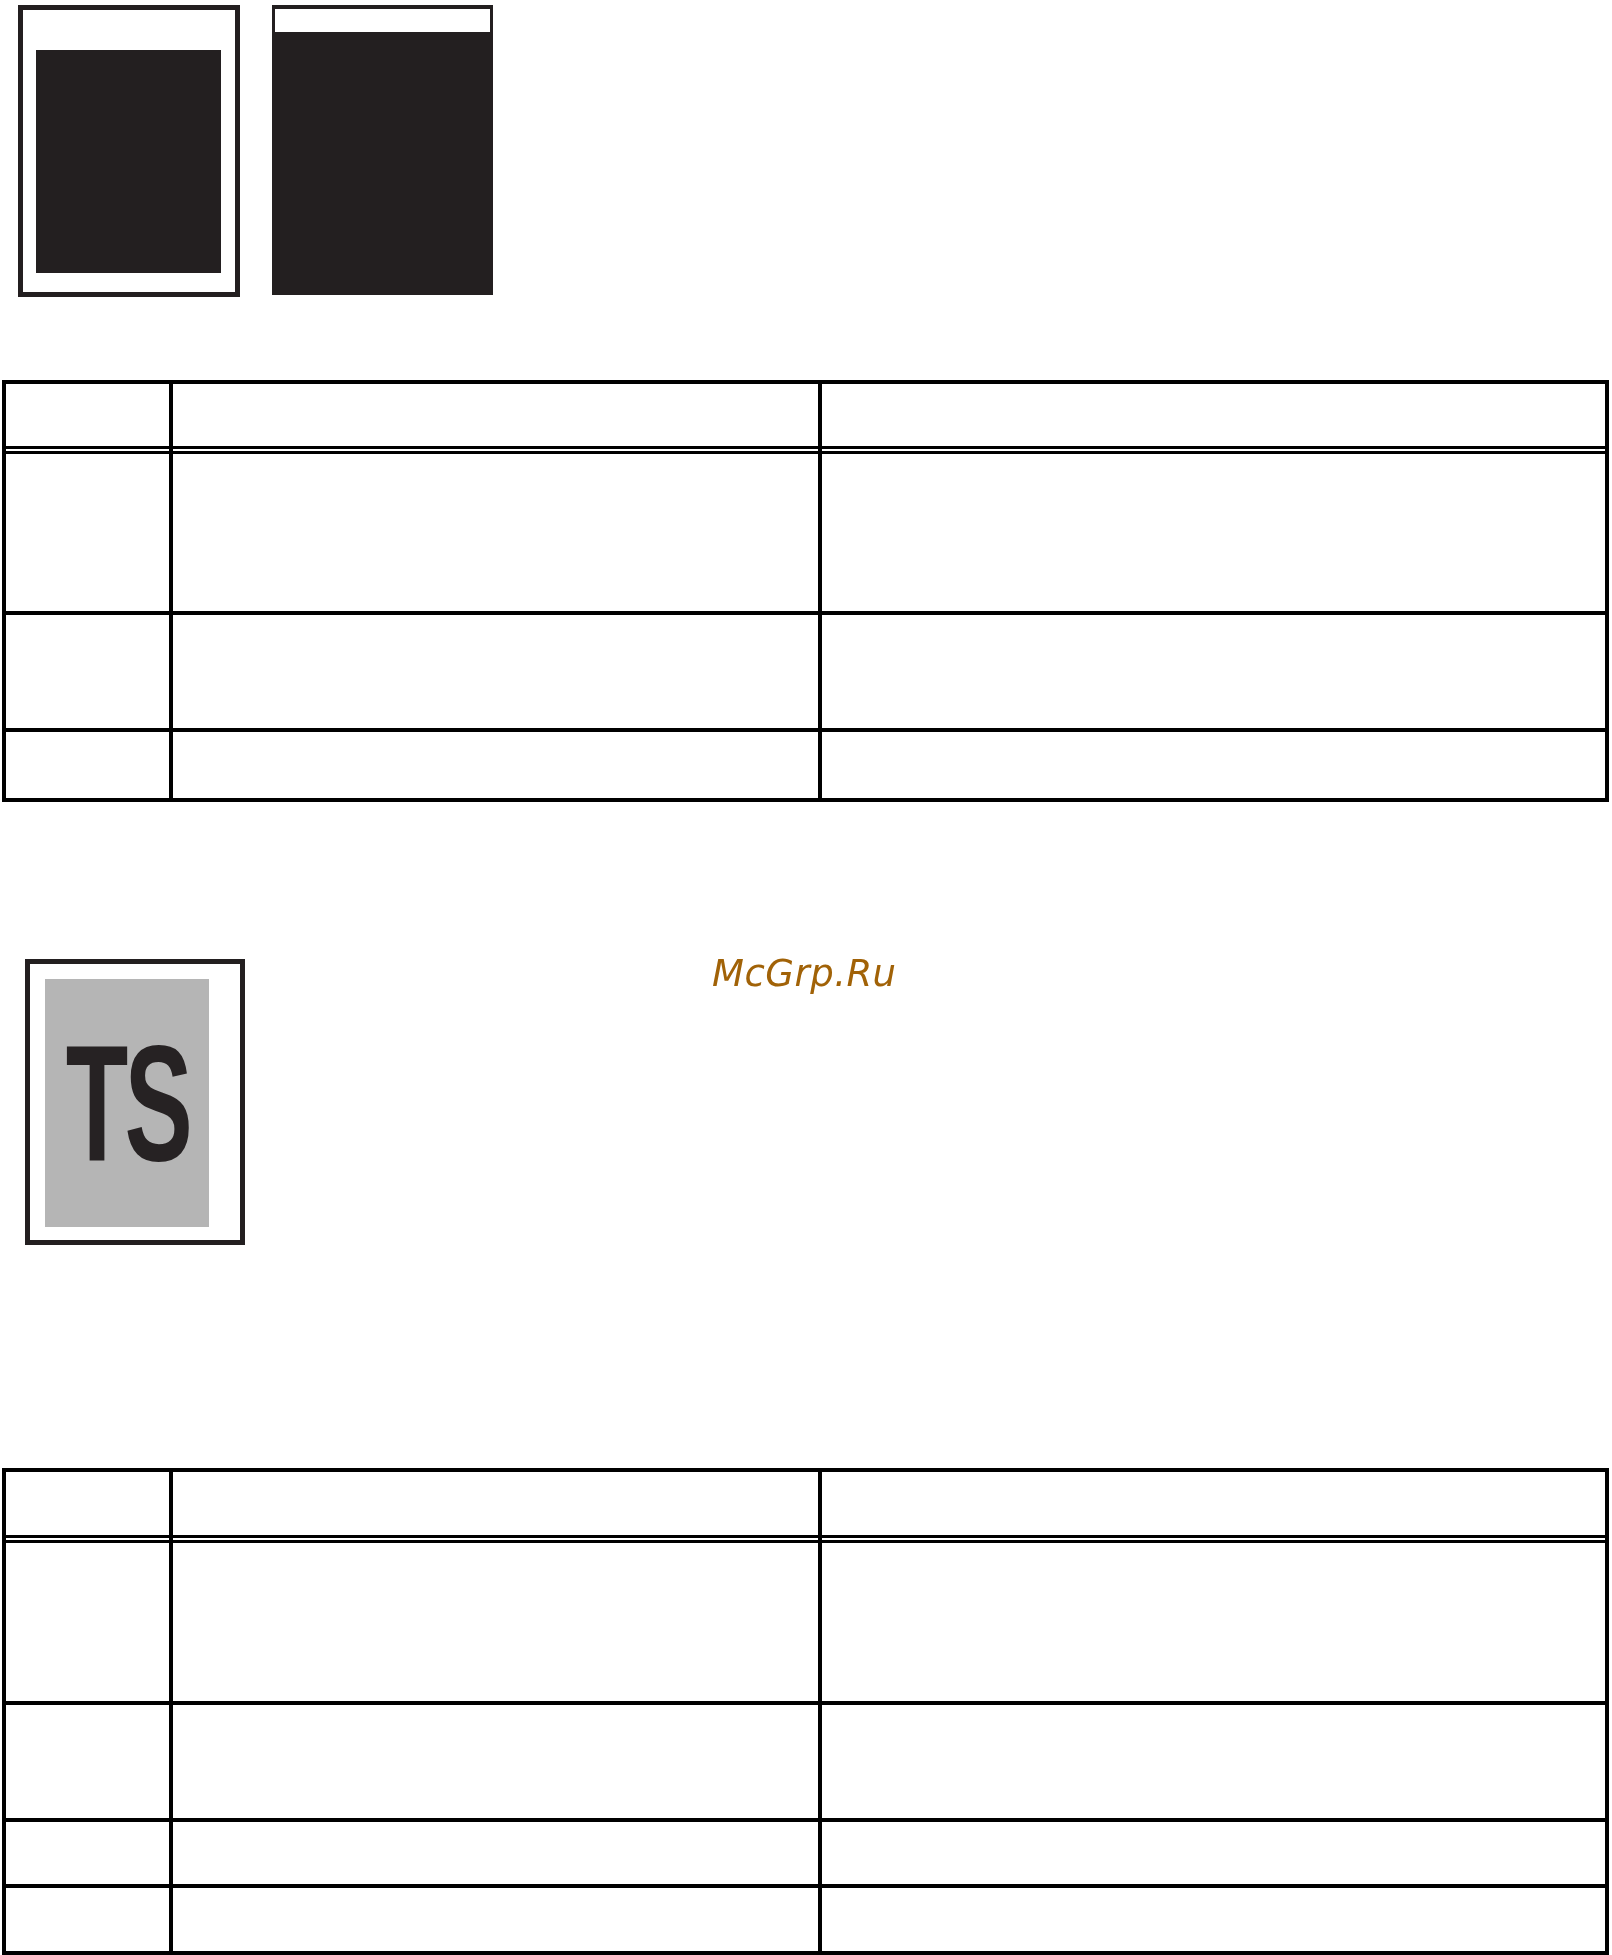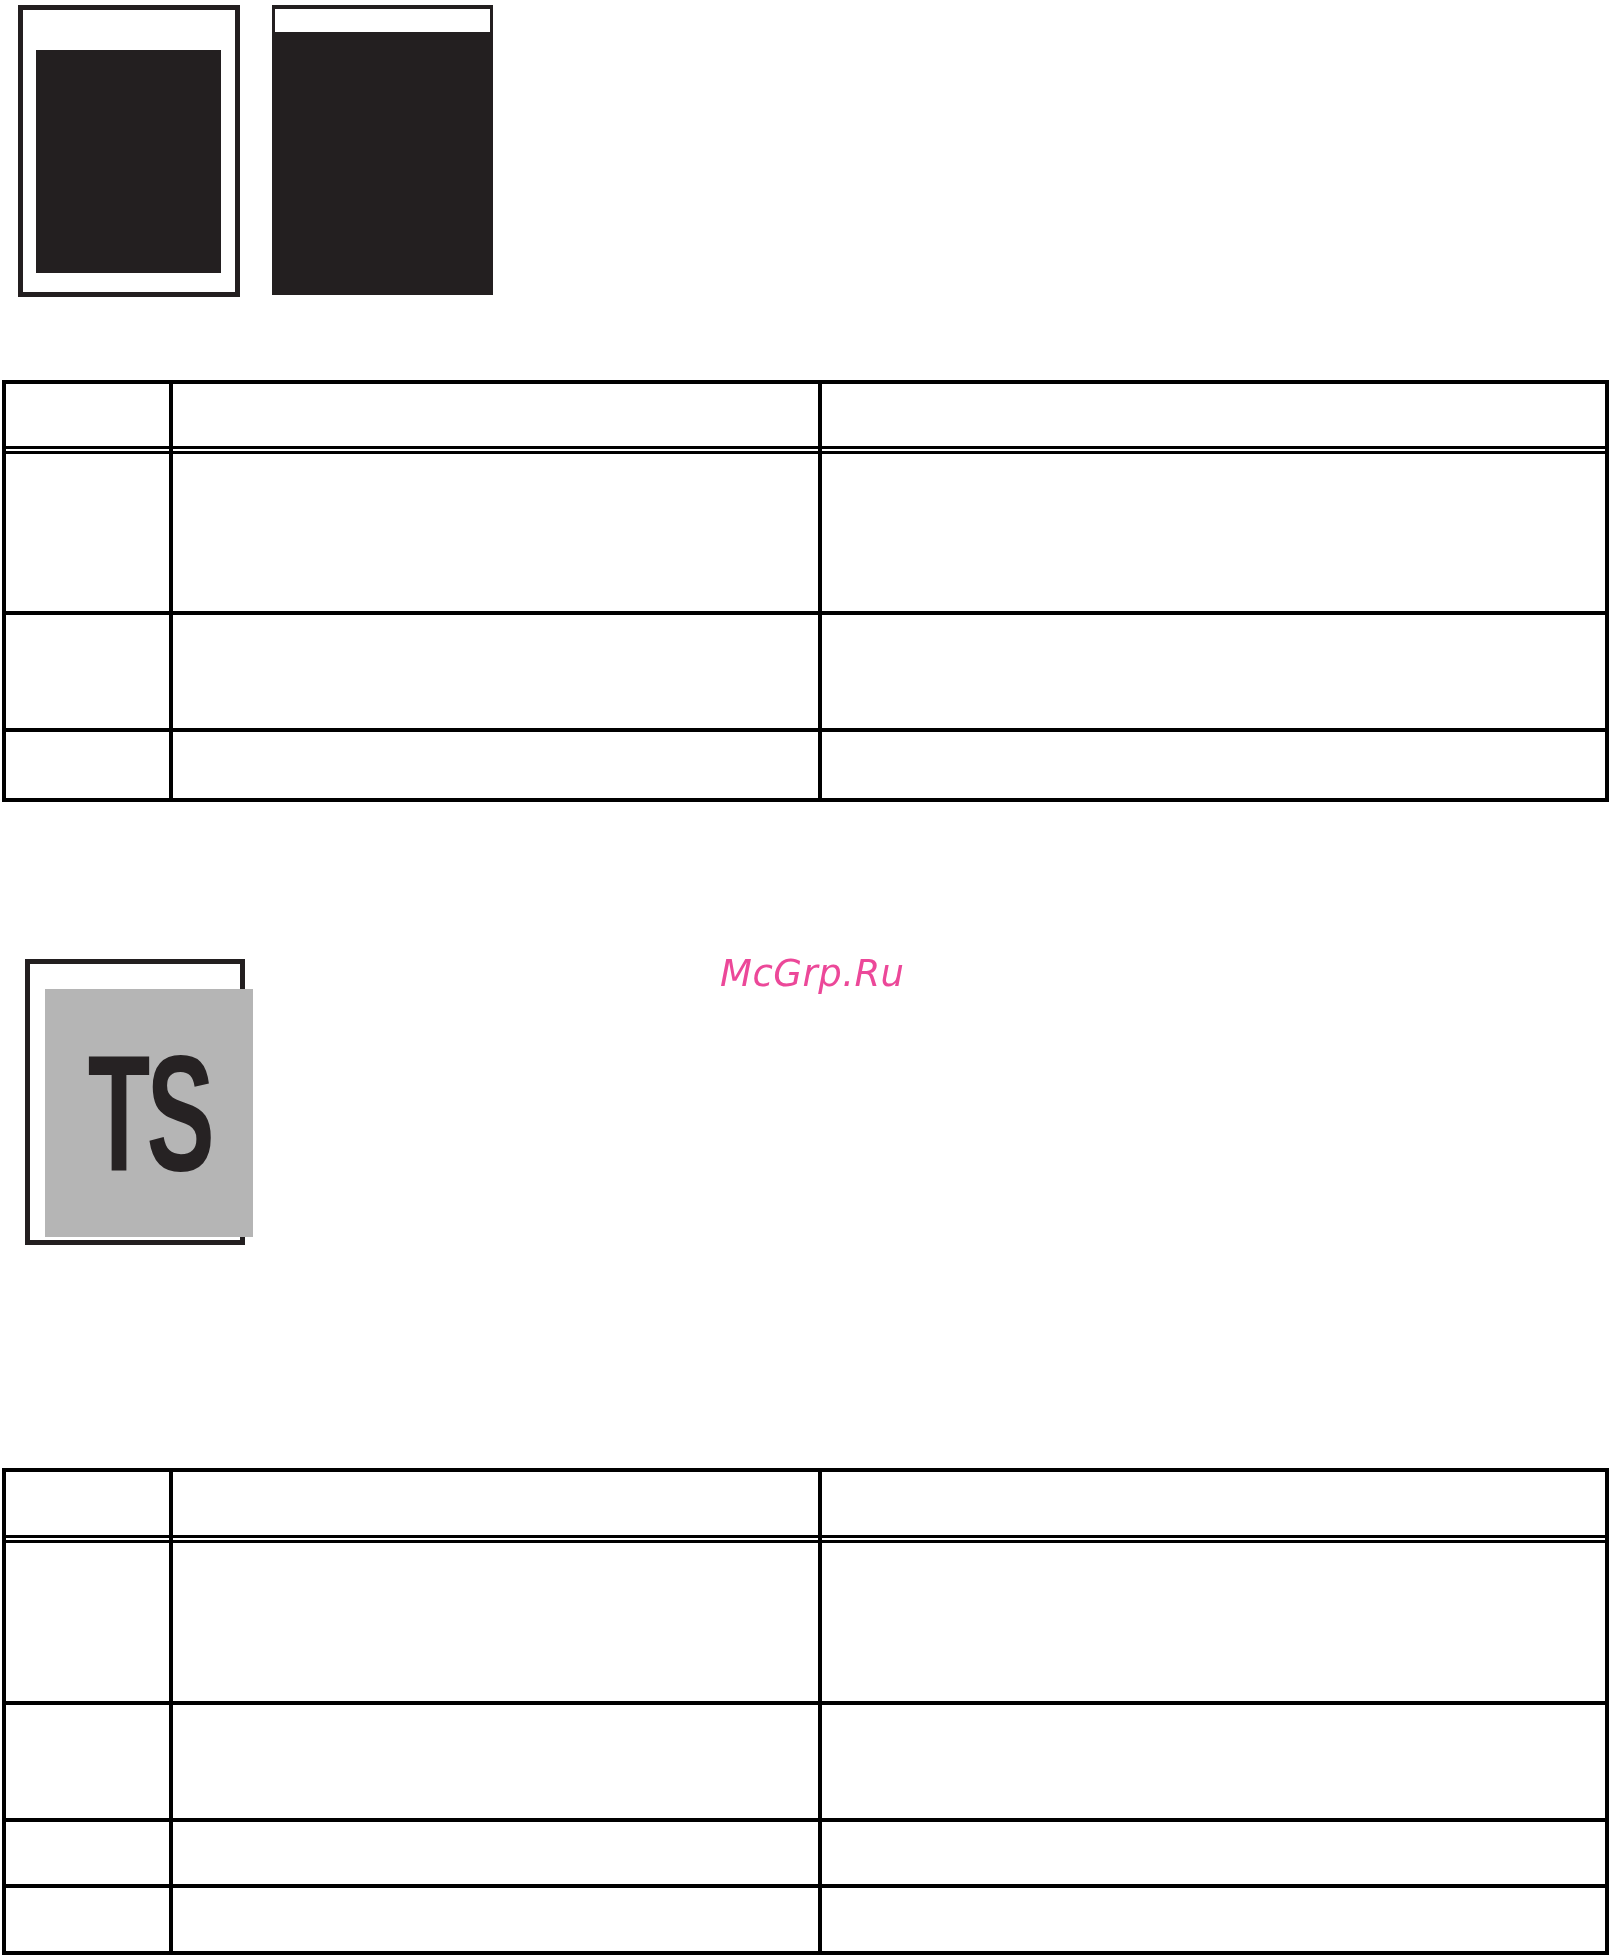--- a/index.html
+++ b/index.html
@@ -69,22 +69,22 @@
 
   
   .ts-page {
     position: absolute; left: 25px; top: 959px;
     width: 220px; height: 286px;
     border: 5px solid #231f20;
     background: #ffffff;
     box-sizing: border-box;
   }
   .ts-page .gray-area {
-    position: absolute; left: 15px; top: 25px;
-    width: 208px; height: 248px;
+    position: absolute; left: 15px; top: 15px;
+    width: 164px; height: 248px;
     background: #b5b5b5;
     display: flex; align-items: center; justify-content: center;
   }
   .ts-page .ts-label {
     font-family: "Liberation Sans", sans-serif;
     font-weight: bold;
     font-size: 165px;
     line-height: 1;
     color: #262223;
     letter-spacing: -6px;
@@ -93,24 +93,23 @@
     user-select: none;
   }
 
   
   .watermark {
     position: absolute; left: 712px; top: 954px;
     font-family: "DejaVu Sans", "Liberation Sans", sans-serif;
     font-style: italic;
     font-size: 37px;
     line-height: 1.1;
-    color: #ec4899;
+    color: #a16207;
     letter-spacing: 0.5px;
     white-space: nowrap;
-    margin-left: 8px;
   }
 </style>
 </head>
 <body>
 
 <div id="canvas">
 
   <div class="sample-page-1">
     <div class="black-block"></div>
   </div>

